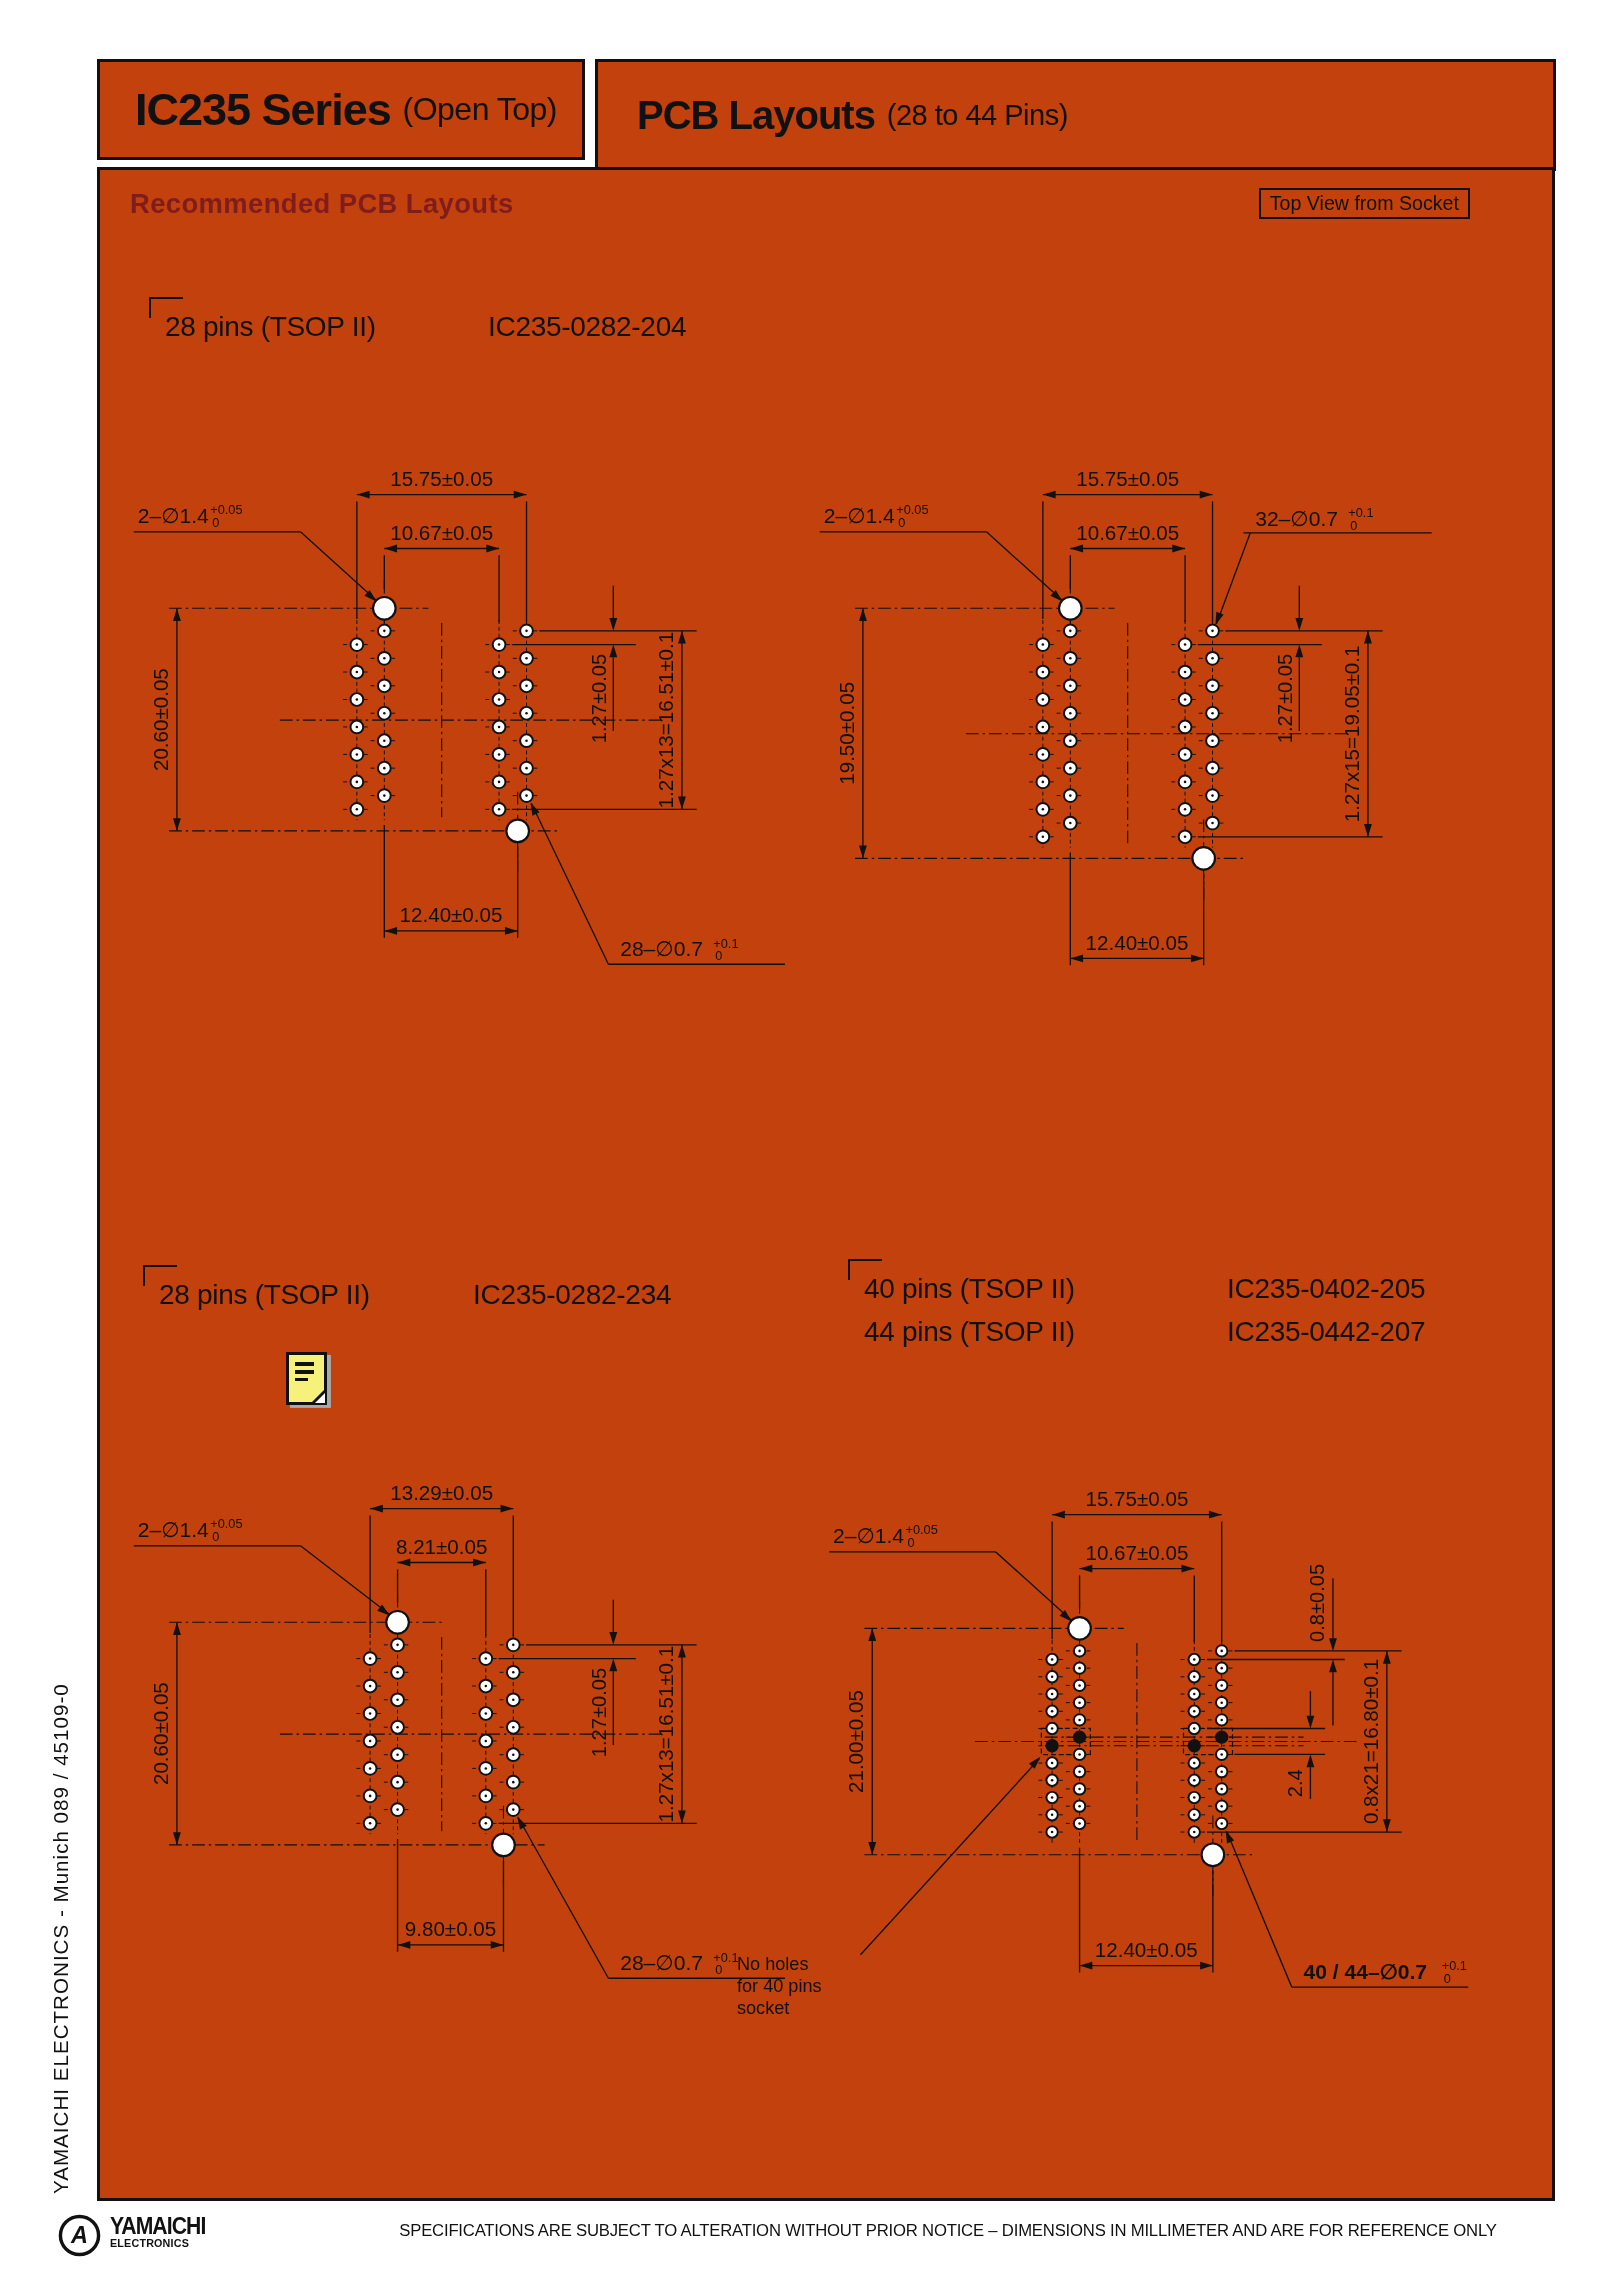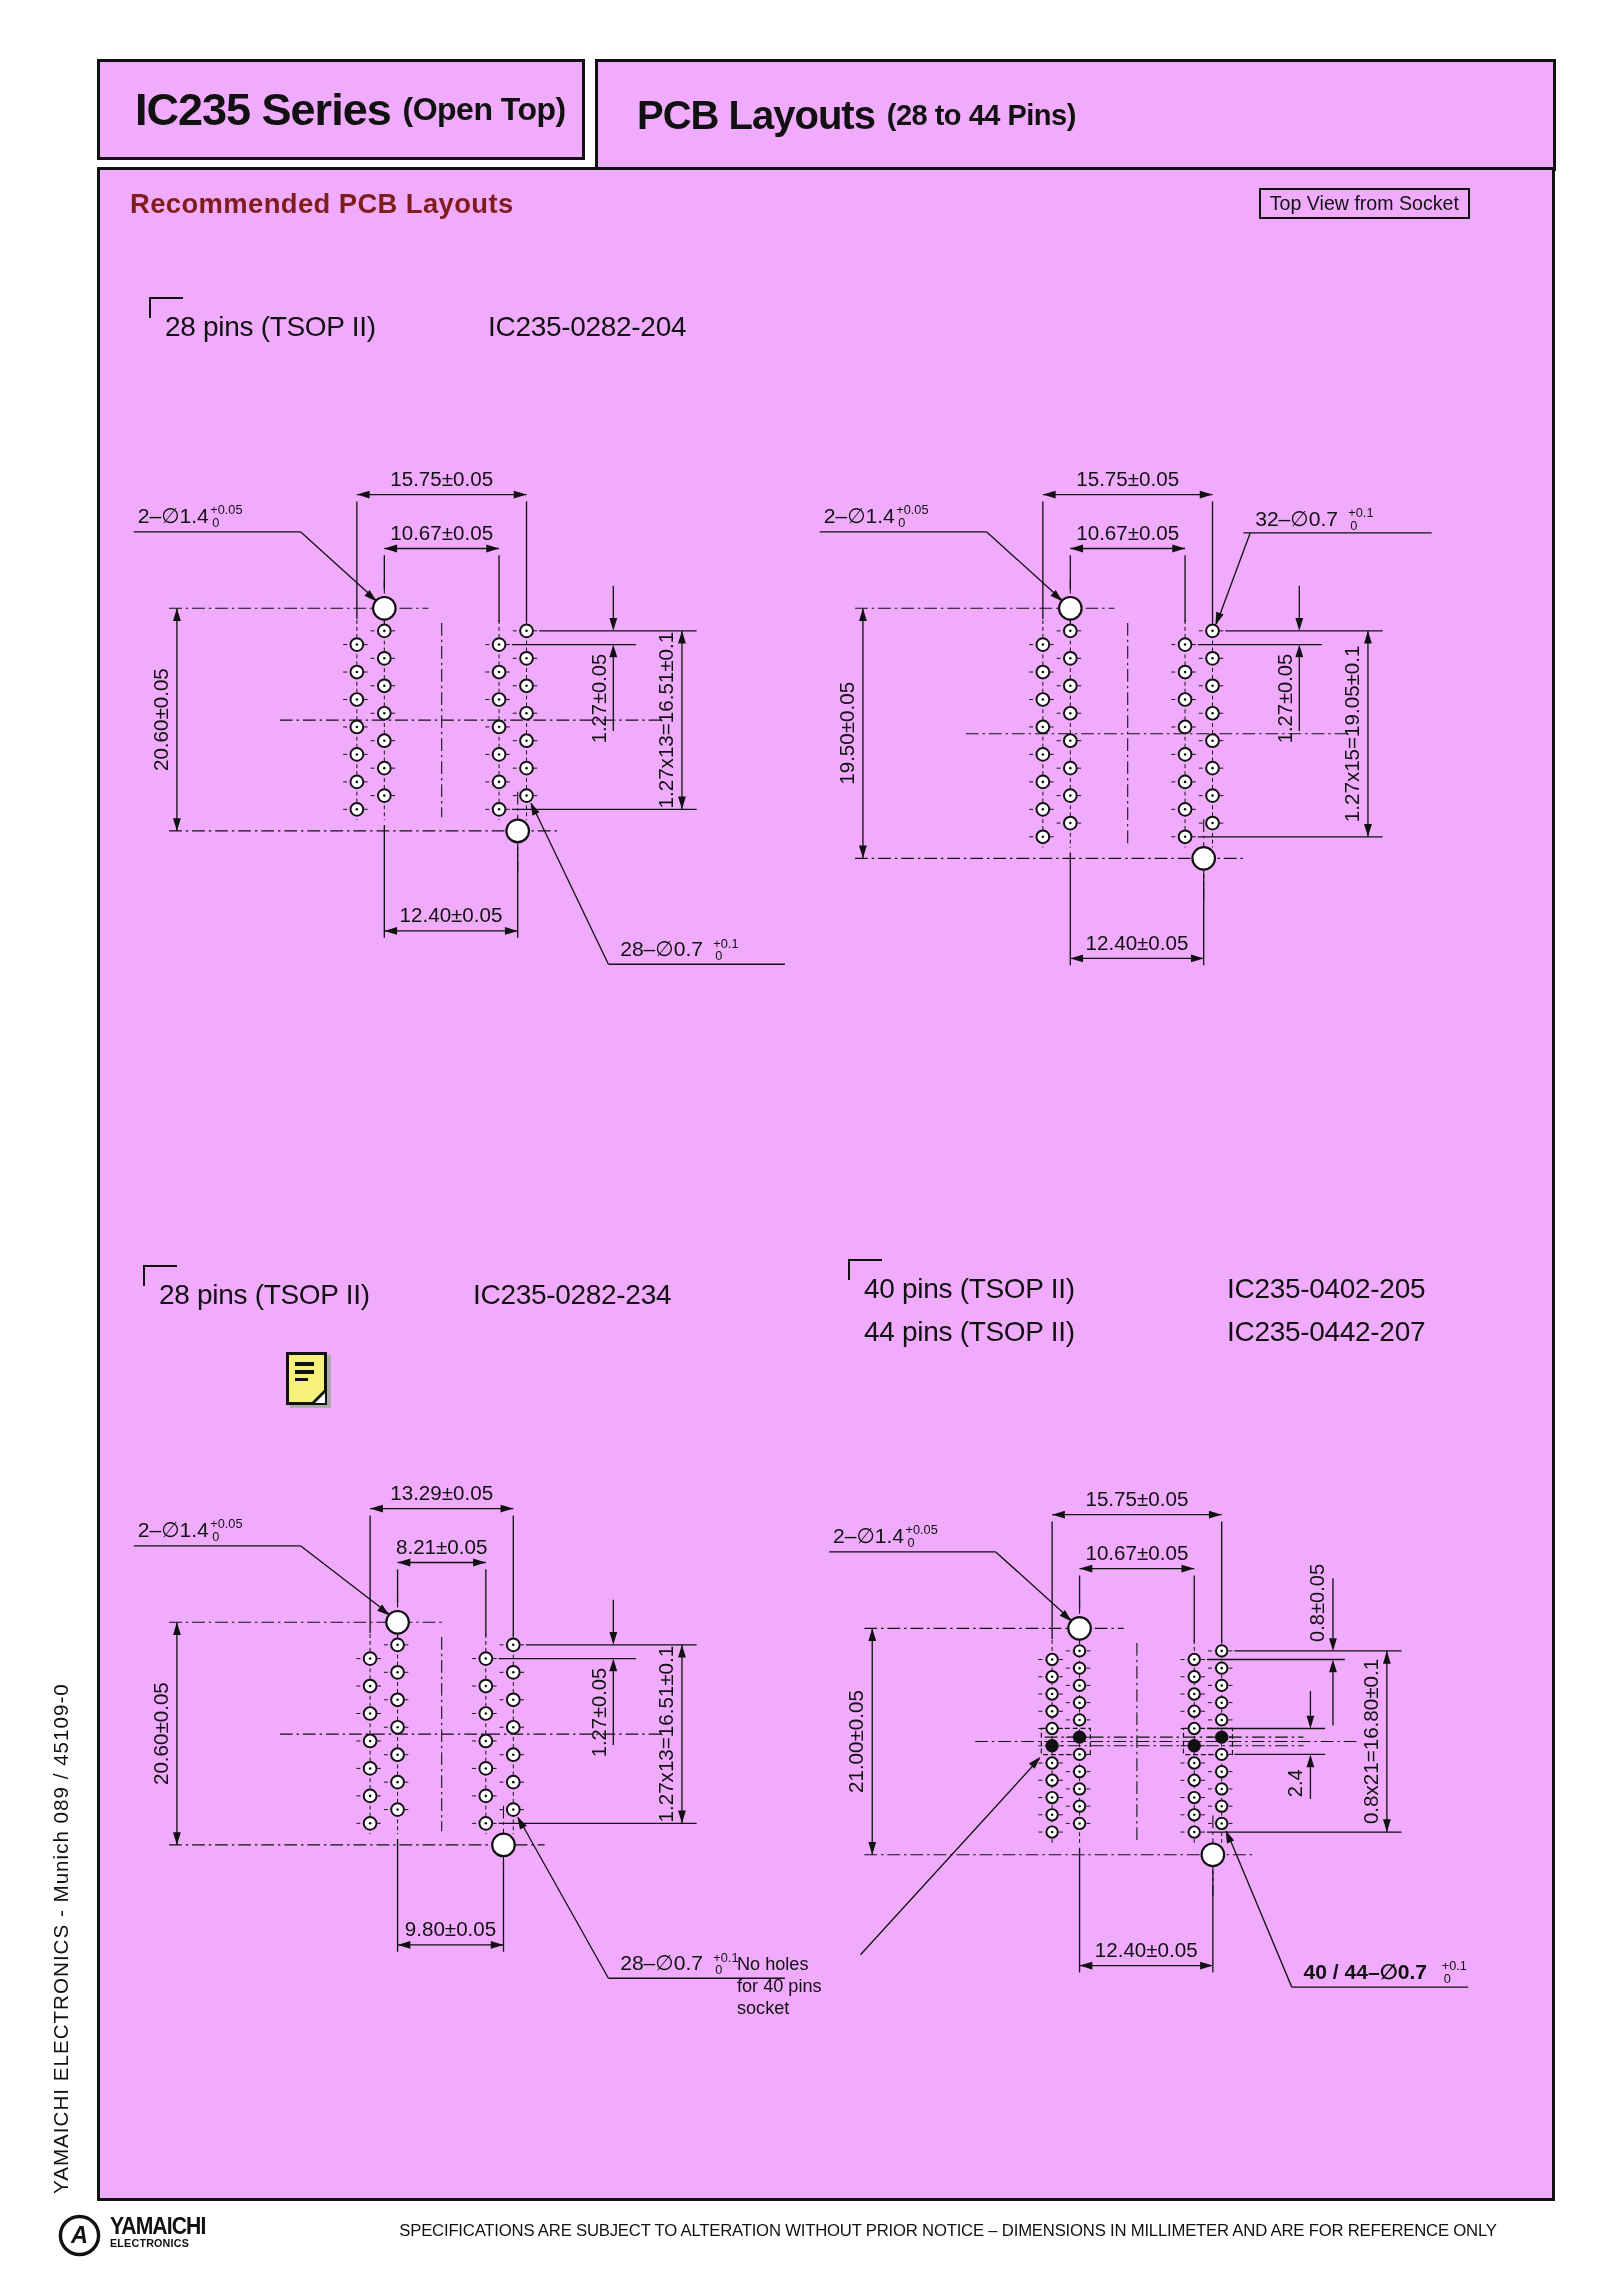--- a/index.html
+++ b/index.html
@@ -1,23 +1,23 @@
 <!DOCTYPE html>
 <html><head>
 <meta charset="utf-8">
 <style>
   html,body{margin:0;padding:0;background:#e8e8e8;}
   .page{position:relative;width:1620px;height:2293px;background:#ffffff;overflow:hidden;
         font-family:"Liberation Sans","DejaVu Sans",sans-serif;color:#111;}
-  .box{position:absolute;border:3.4px solid #111;box-sizing:border-box;background:#f0abfc;}
+  .box{position:absolute;border:3.4px solid #111;box-sizing:border-box;background:#c2410c;}
   .hdr-left{left:97px;top:59px;width:488px;height:101px;}
   .hdr-right{left:595px;top:59px;width:961px;height:112px;}
   .hdr-inner{position:absolute;left:35px;top:0;height:100%;display:flex;align-items:center;gap:11.8px;white-space:nowrap;}
   .hdr-main{font-size:45px;font-weight:600;letter-spacing:-1px;}
-  .hdr-sub{font-size:32px;font-weight:700;letter-spacing:-0.5px;}
+  .hdr-sub{font-size:32px;font-weight:400;letter-spacing:-0.5px;}
   .main-frame{left:97px;top:167px;width:1458px;height:2034px;}
   .section-heading{position:absolute;left:130px;top:188px;font-size:27.4px;font-weight:600;letter-spacing:0.4px;color:#7f1d1d;}
   .view-badge{position:absolute;left:1259px;top:188px;border:2px solid #111;padding:2px 8.8px;font-size:19.6px;white-space:nowrap;}
   .dtitle{position:absolute;display:flex;font-size:28px;font-weight:500;letter-spacing:-0.3px;white-space:nowrap;margin-top:48px;}
   .dtitle .lbl{position:relative;}
   .bracket{position:absolute;left:-15.7px;top:-13.7px;width:32px;height:18.6px;
            border-left:2px solid #111;border-top:2px solid #111;}
   .drw{position:absolute;}
   svg{font-family:"Liberation Sans","DejaVu Sans",sans-serif;}
   .note-icon{position:absolute;left:286px;top:1352px;width:35px;height:47px;background:#f5f17b;

